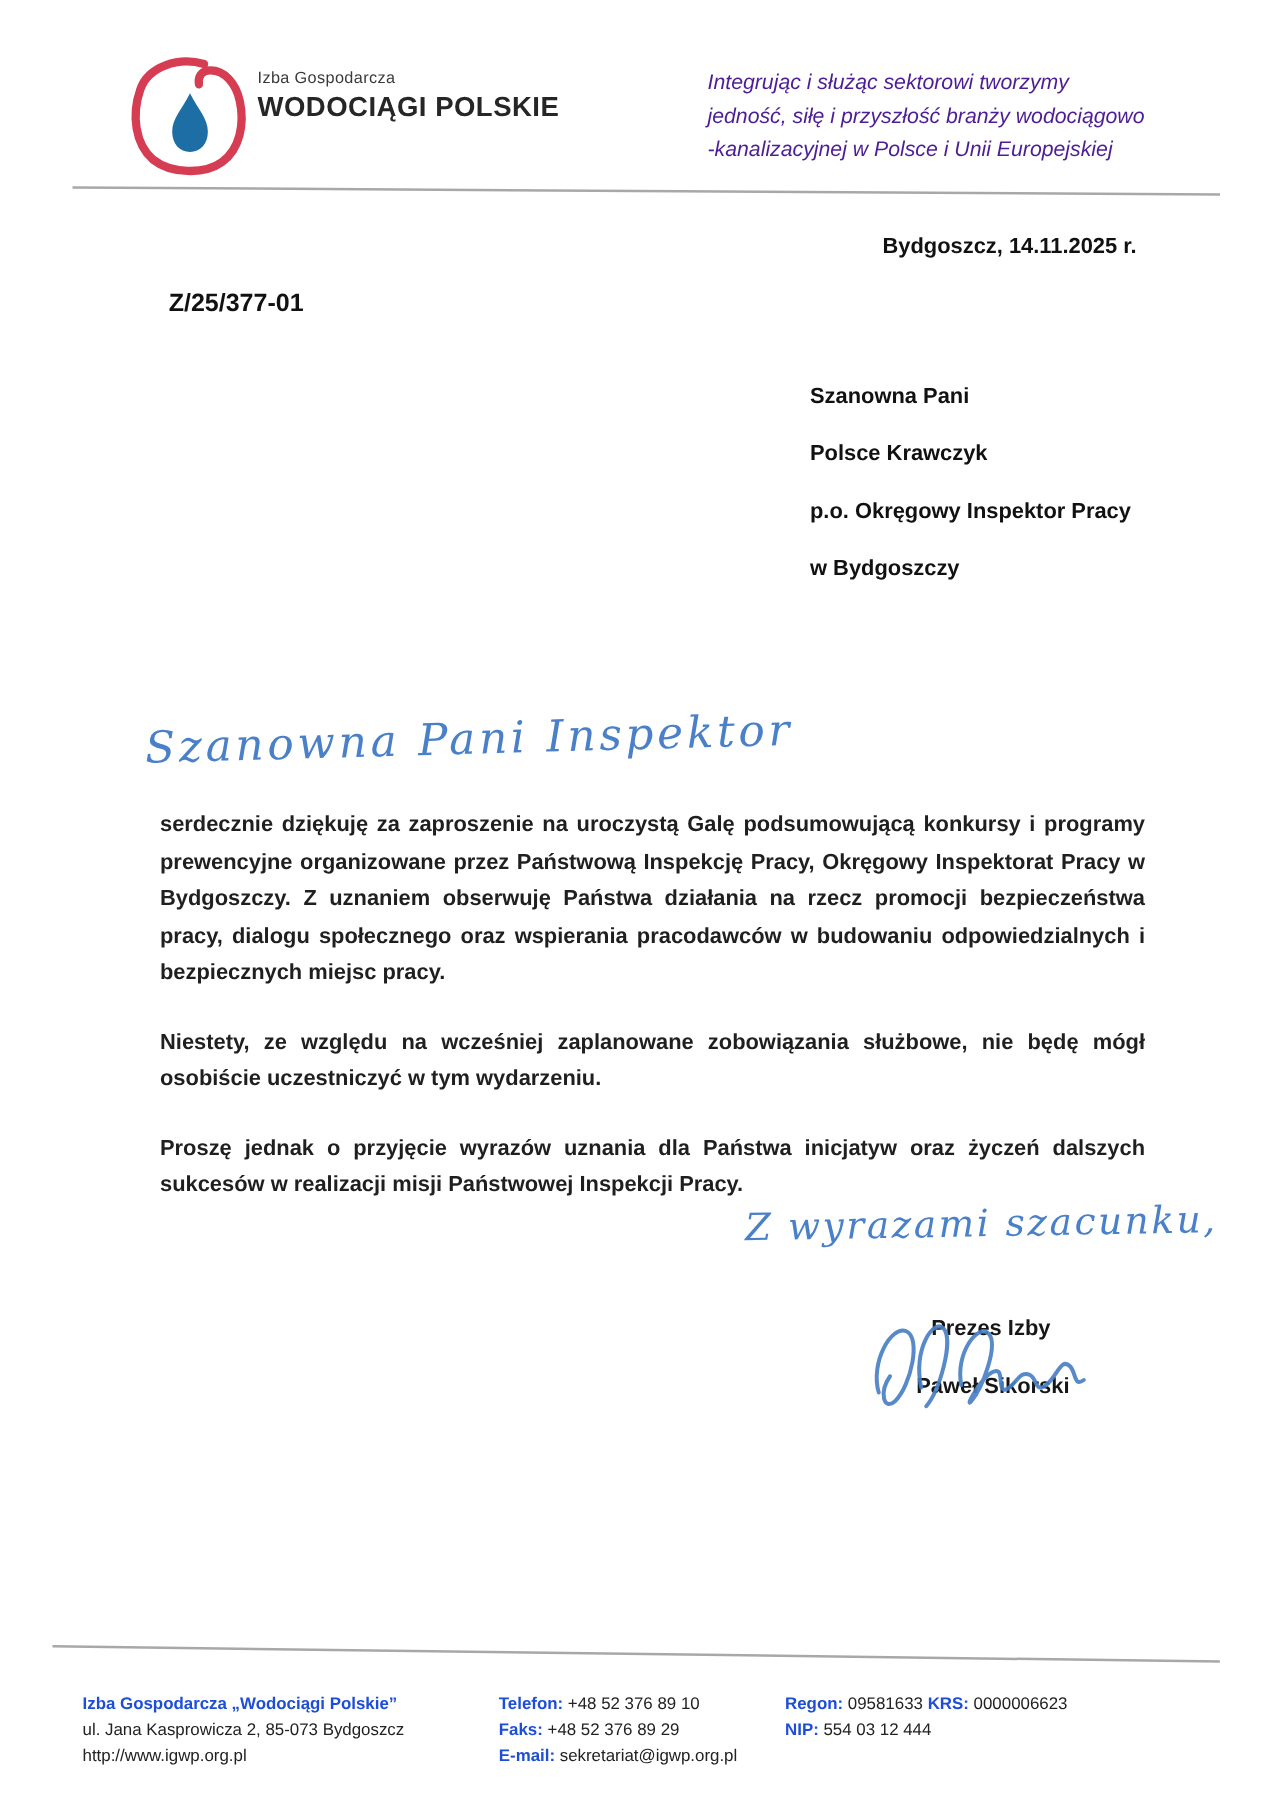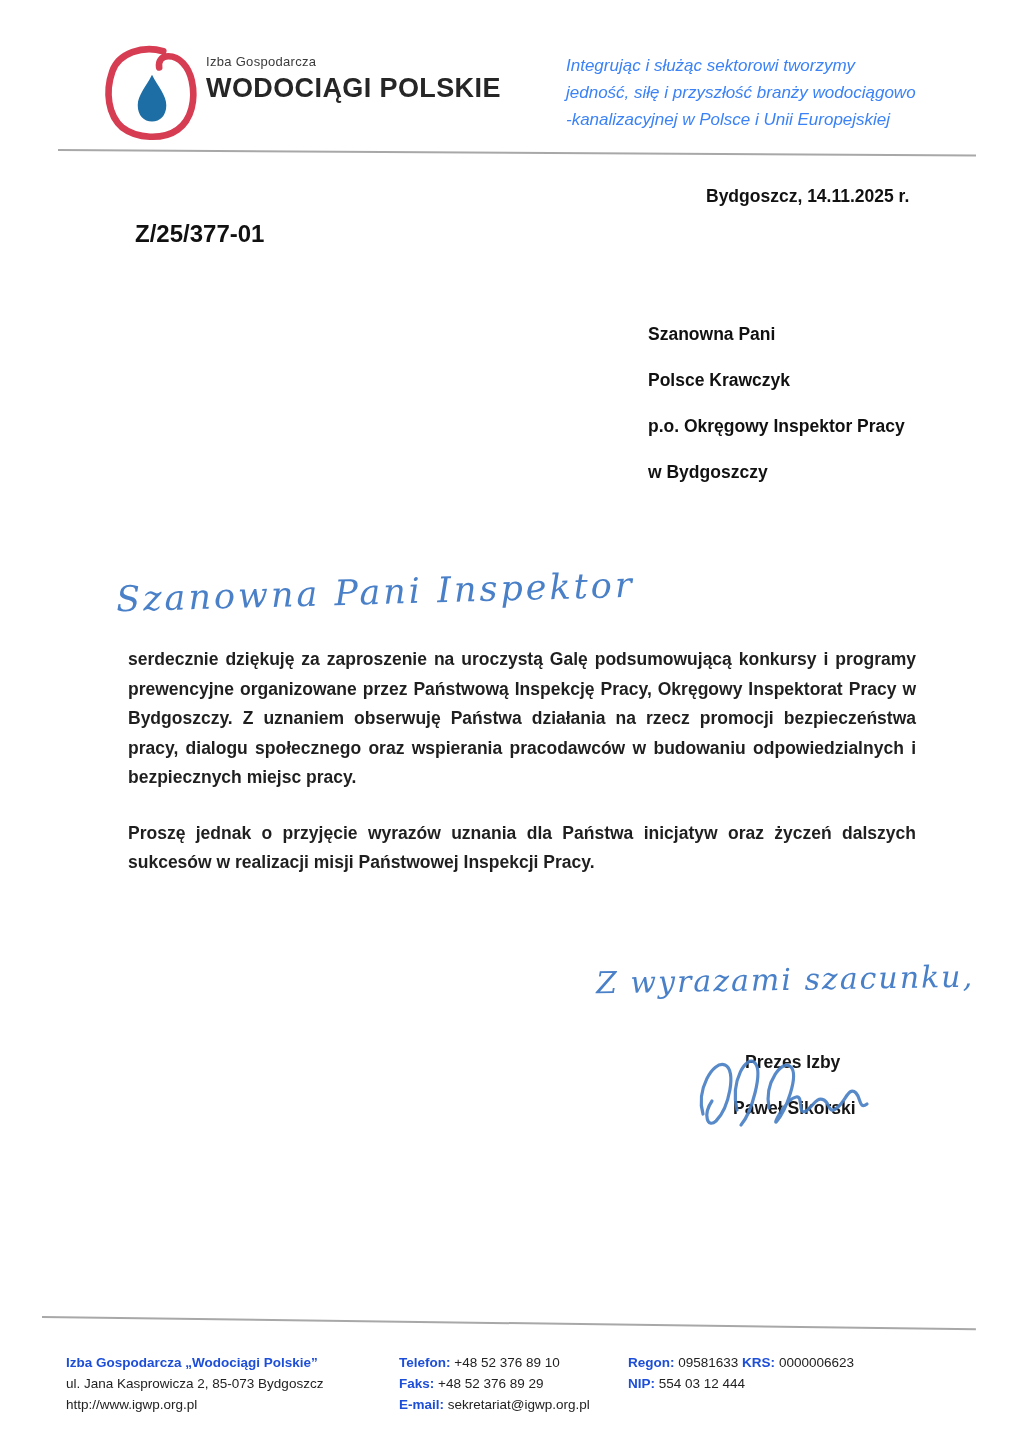--- a/index.html
+++ b/index.html
@@ -13,39 +13,39 @@
   }
   .abs { position: absolute; }
 
   
   .logo-box { left: 100px; top: 42px; width: 102px; height: 100px; }
   .org-block { left: 206px; top: 54px; }
   .org-small {
     font-size: 13px; color: #3a3a3a; letter-spacing: 0.3px;
   }
   .org-name {
-    font-size: 27px; font-weight: 700; color: #262626;
+    font-size: 22px; font-weight: 700; color: #262626;
     letter-spacing: 0.4px; margin-top: 4px;
   }
   .tagline {
     left: 566px; top: 52px; width: 400px;
-    font-style: italic; font-size: 17px; line-height: 27px; color: #3b82f6;
+    font-style: italic; font-size: 17px; line-height: 27px; color: #4c1d95;
   }
   .rule {
     height: 2px; background: #a8a8a8; transform-origin: left center;
   }
   .rule-top { left: 58px; top: 149px; width: 918px; transform: rotate(0.35deg); }
   .rule-bottom { left: 42px; top: 1316px; width: 934px; transform: rotate(0.75deg); }
 
   
   .date-line { left: 706px; top: 186px; font-size: 17.5px; color: #111; font-weight: 600; text-align: right; }
-  .reference { left: 135px; top: 220px; font-size: 24px; color: #111; font-weight: 600; }
+  .reference { left: 135px; top: 232px; font-size: 20px; color: #111; font-weight: 600; }
 
   
-  .recipient { left: 648px; top: 324px; font-size: 17.5px; color: #111; font-weight: 600; }
+  .recipient { left: 648px; top: 306px; font-size: 17.5px; color: #111; font-weight: 600; }
   .recipient div { height: 46px; }
 
   
   .hand {
     font-family: "DejaVu Serif", serif;
     font-style: italic;
     color: #4a80c8;
   }
   .hand-greeting {
     left: 116px; top: 572px; font-size: 35px; letter-spacing: 3px;
@@ -105,20 +105,21 @@
   <div>Szanowna Pani</div>
   <div>Polsce Krawczyk</div>
   <div>p.o. Okręgowy Inspektor Pracy</div>
   <div>w Bydgoszczy</div>
 </div>
 
 <div class="abs hand hand-greeting">Szanowna Pani Inspektor</div>
 
 <div class="abs letter-body">
   <p>serdecznie dziękuję za zaproszenie na uroczystą Galę podsumowującą konkursy i programy prewencyjne organizowane przez Państwową Inspekcję Pracy, Okręgowy Inspektorat Pracy w Bydgoszczy. Z uznaniem obserwuję Państwa działania na rzecz promocji bezpieczeństwa pracy, dialogu społecznego oraz wspierania pracodawców w budowaniu odpowiedzialnych i bezpiecznych miejsc pracy.</p>
+  <p>Niestety, ze względu na wcześniej zaplanowane zobowiązania służbowe, nie będę mógł osobiście uczestniczyć w tym wydarzeniu.</p>
   <p>Proszę jednak o przyjęcie wyrazów uznania dla Państwa inicjatyw oraz życzeń dalszych sukcesów w realizacji misji Państwowej Inspekcji Pracy.</p>
 </div>
 
 <div class="abs hand hand-closing">Z wyrazami szacunku,</div>
 
 <div class="abs sig-title">Prezes Izby</div>
 <div class="abs sig-name">Paweł Sikorski</div>
 <div class="abs sig-scribble">
   <svg width="190" height="100" viewBox="0 0 190 100">
     <g fill="none" stroke="#4a80c4" stroke-width="3.2" stroke-linecap="round" opacity="0.92">

